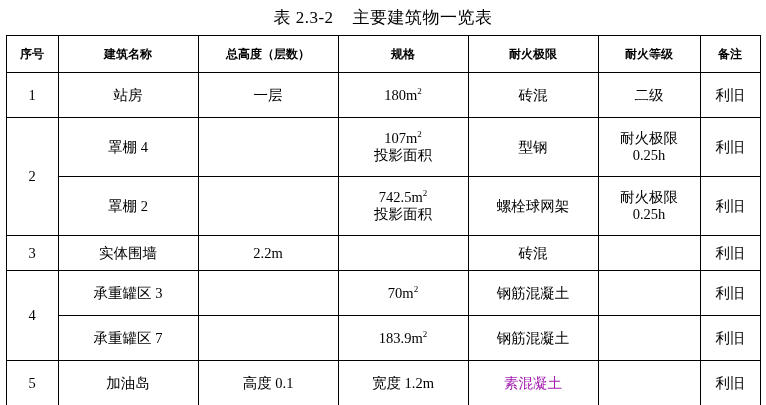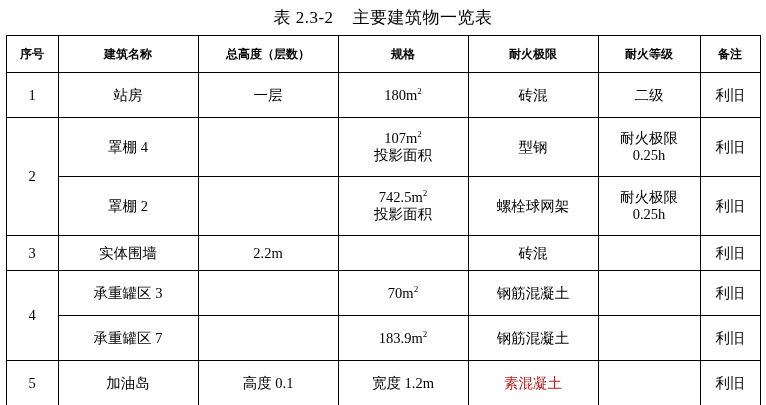--- a/index.html
+++ b/index.html
@@ -62,21 +62,21 @@
   .cell-lines {
     display: block;
     line-height: 1.18;
   }
   sup {
     font-size: 9px;
     vertical-align: super;
     line-height: 0;
   }
   .faded {
-    color: #b91c1c;
+    color: #a21caf;
   }
   .c1 { width: 52px; }
   .c2 { width: 140px; }
   .c3 { width: 140px; }
   .c4 { width: 130px; }
   .c5 { width: 130px; }
   .c6 { width: 102px; }
   .c7 { width: 60px; }
 </style>
 </head>

